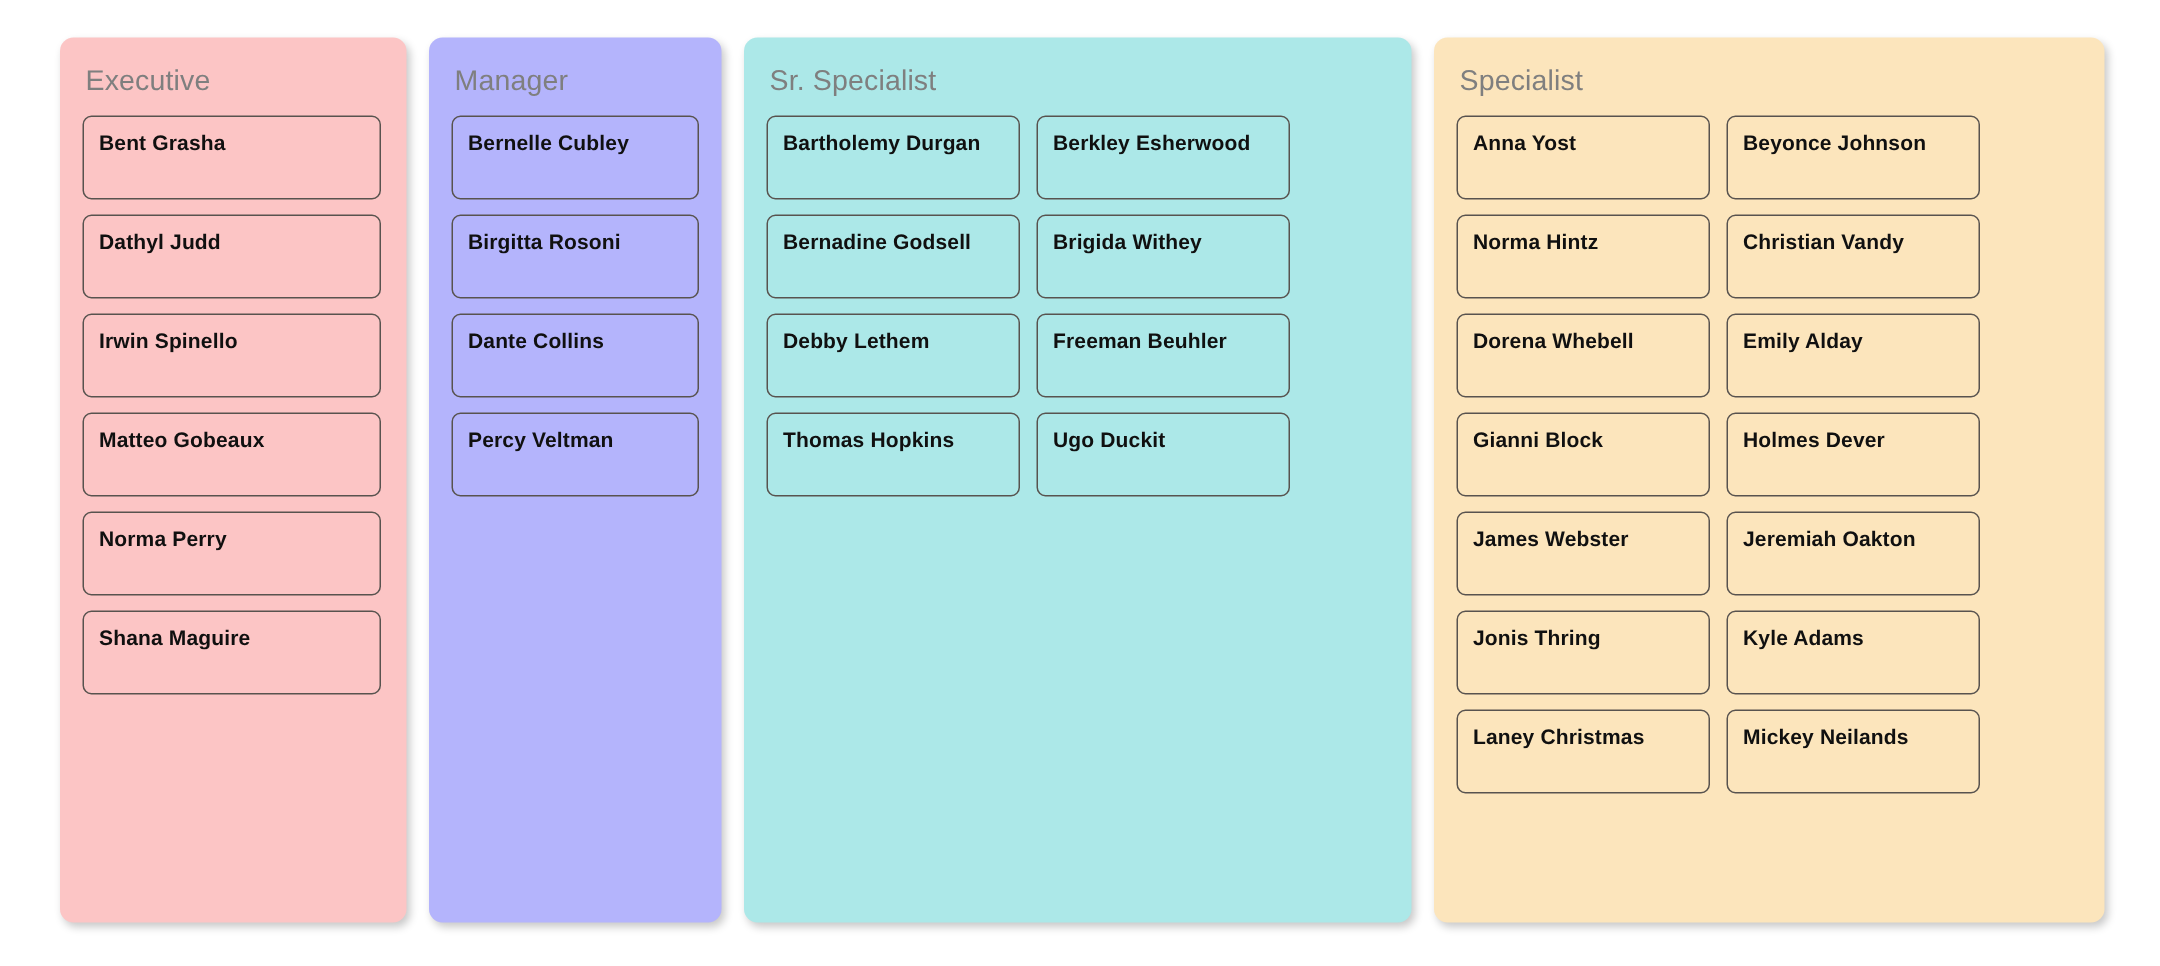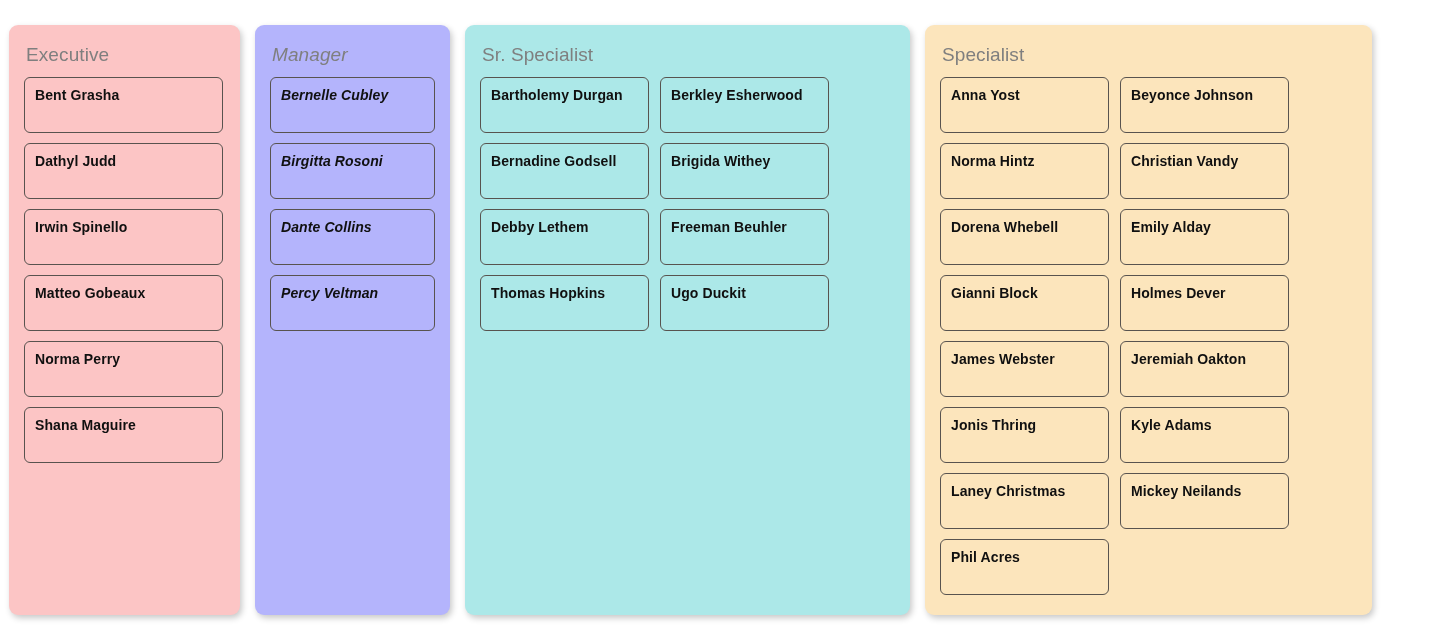--- a/index.html
+++ b/index.html
@@ -12,37 +12,38 @@
     overflow: hidden;
   }
 
   #board {
     position: relative;
     width: 1440px;
     height: 644px;
     background: #ffffff;
     display: flex;
     align-items: flex-start;
-    padding: 25px 21px 29px 9px;
+    padding: 25px 21px 29px 24px;
     gap: 15px;
+    justify-content: center;
   }
 
   .column {
     position: relative;
     height: 590px;
     border-radius: 9px;
     padding: 16px 15px 15px 15px;
     box-shadow: 2px 3px 6px rgba(0,0,0,0.22);
     flex: 0 0 auto;
     display: flex;
     flex-direction: column;
   }
 
   .column.w1 { width: 231px; }
-  .column.w2 { width: 195px; font-style: italic; }
+  .column.w2 { width: 195px; }
   .column.w3 { width: 445px; }
   .column.w4 { width: 447px; }
 
   .column-title {
     font-size: 19px;
     font-weight: normal;
     color: #7f7f7f;
     line-height: 22px;
     letter-spacing: 0.1px;
     margin: 3px 0 11px 2px;
@@ -191,18 +192,15 @@
         </div>
         <div class="card">
           <span class="card-name">Kyle Adams</span>
         </div>
         <div class="card">
           <span class="card-name">Laney Christmas</span>
         </div>
         <div class="card">
           <span class="card-name">Mickey Neilands</span>
         </div>
-        <div class="card">
-          <span class="card-name">Phil Acres</span>
-        </div>
       </div>
     </div>
   </div>
 
 </body></html>

